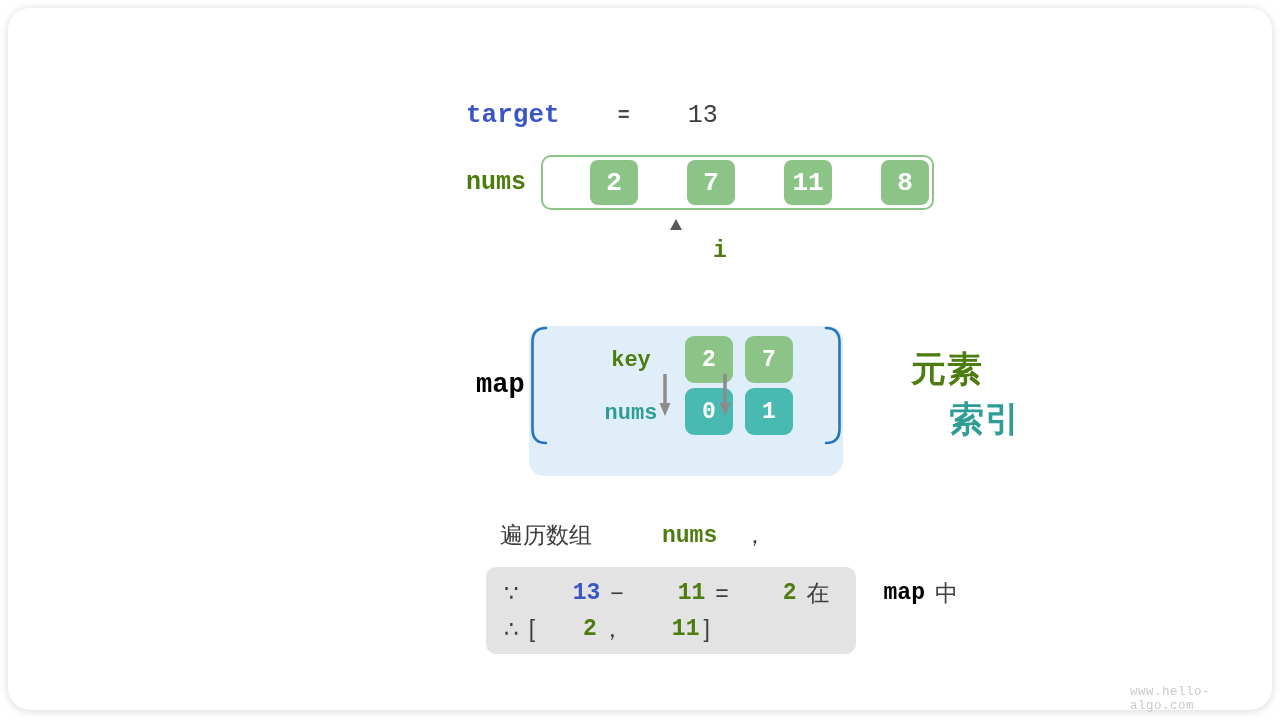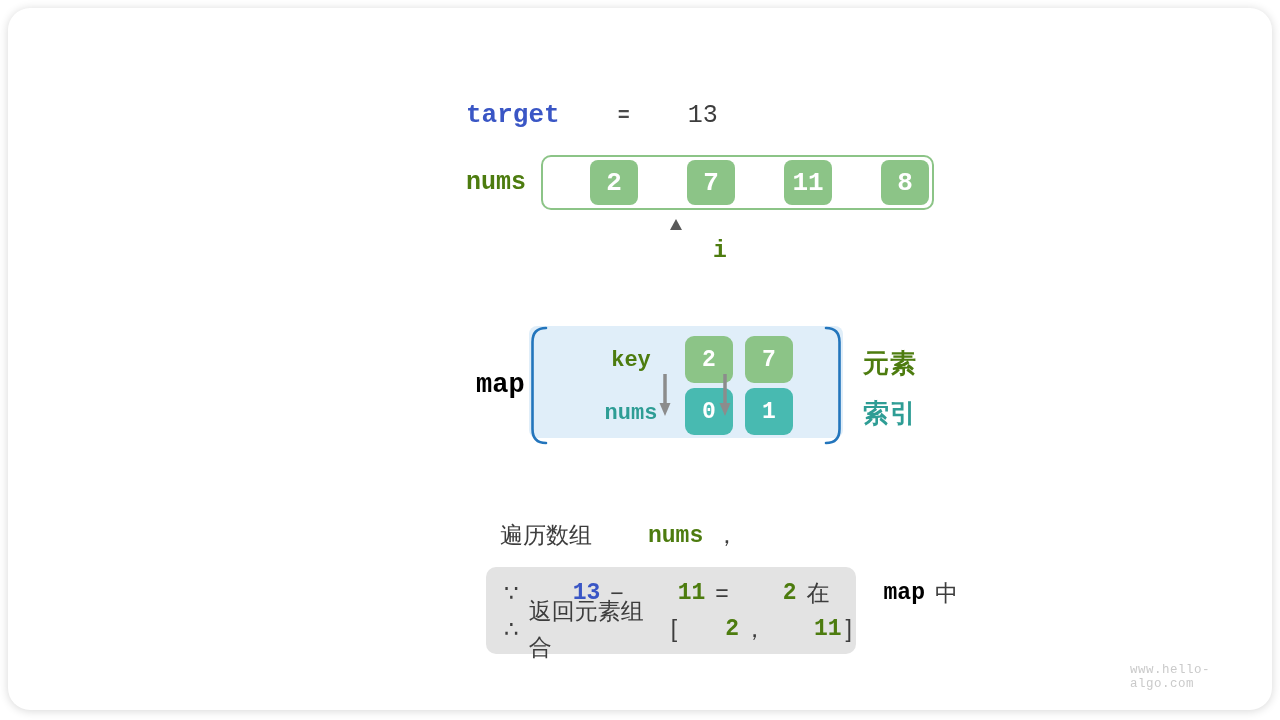--- a/index.html
+++ b/index.html
@@ -49,22 +49,22 @@
     border-bottom: 11px solid #5a5a5a;
   }
   .pointer-label { left: 661px; top: 230px; width: 14px; text-align: center;
     font-size: 23px; font-weight: bold; }
 
   
   .map-label-row { left: 424px; top: 362px; display: flex; align-items: center; gap: 18px; height: 30px; }
   .map-name { font-size: 27px; font-weight: bold; }
 
   .map-box {
-    left: 521px; top: 318px; width: 314px; height: 112px;
-    background: #e0eef9; border-radius: 8px;
+    left: 521px; top: 318px; width: 314px; height: 150px;
+    background: #e0eef9; border-radius: 15px;
   }
   .bracket { position: absolute; top: 0; width: 20px; height: 119px; }
   .bracket-left { left: 0; }
   .bracket-right { right: 0; }
 
   .map-row-label { position: absolute; left: 8px; width: 100px; text-align: center;
     font-size: 22px; font-weight: bold; }
   .key-label { top: 22px; }
   .value-label { top: 75px; }
 
@@ -73,40 +73,40 @@
   .entry-1 { left: 172px; }
   .kv-cell {
     width: 48px; height: 47px; border-radius: 9px;
     display: flex; align-items: center; justify-content: center;
     color: #ffffff; font-size: 23px; font-weight: bold;
   }
   .key-cell   { background: #8cc487; }
   .value-cell { background: #48bab1; }
   .kv-arrow { position: absolute; left: 17px; top: 38px; z-index: 2; }
 
-  .side-label { font-size: 26px; font-weight: bold; letter-spacing: 1px; }
+  .side-label { font-size: 35px; font-weight: bold; letter-spacing: 1px; margin-left: 48px; }
   .side-label-element { left: 855px; top: 338px; }
-  .side-label-index   { left: 855px; top: 388px; }
-
-  
-  .caption-row { left: 492px; top: 512px; display: flex; align-items: center; gap: 12px;
+  .side-label-index   { left: 893px; top: 388px; }
+
+  
+  .caption-row { left: 492px; top: 512px; display: flex; align-items: center; gap: 26px;
     font-size: 23px; }
   .caption-code { font-size: 23px; font-weight: bold; }
 
   .conclusion-box {
     left: 478px; top: 559px; width: 370px; height: 87px;
     background: #e3e3e3; border-radius: 10px; padding: 8px 0 0 18px;
   }
   .concl-line { display: flex; align-items: center; line-height: 36px; height: 36px;
     font-size: 23px; }
   .concl-line > span { margin-right: 10px; }
   .concl-line .tight { margin-right: 4px; }
   .num { font-size: 23px; font-weight: bold; }
 
-  .watermark { left: 1078px; top: 655px; font-size: 12.5px; color: #cacaca;
+  .watermark { left: 1078px; top: 677px; font-size: 12.5px; color: #cacaca;
     letter-spacing: 0.5px; }
 </style>
 </head>
 <body>
 
 <div class="card">
 
   <div class="abs target-row">
     <span class="mono c-royal target-name">target</span>
     <span class="mono eq-sign">=</span>
@@ -180,21 +180,20 @@
       <span>−</span>
       <span class="mono num c-green">11</span>
       <span>=</span>
       <span class="mono num c-green">2</span>
       <span>在</span>
       <span class="mono num c-sky">map</span>
       <span>中</span>
     </div>
     <div class="concl-line c-dark">
       <span>∴</span>
-      <span>返回元素组合</span>
       <span class="tight">[</span>
       <span class="mono num c-green tight">2</span>
       <span class="tight">，</span>
       <span class="mono num c-green tight">11</span>
       <span class="tight">]</span>
     </div>
   </div>
 
   <div class="abs mono watermark">www.hello-algo.com</div>
 

